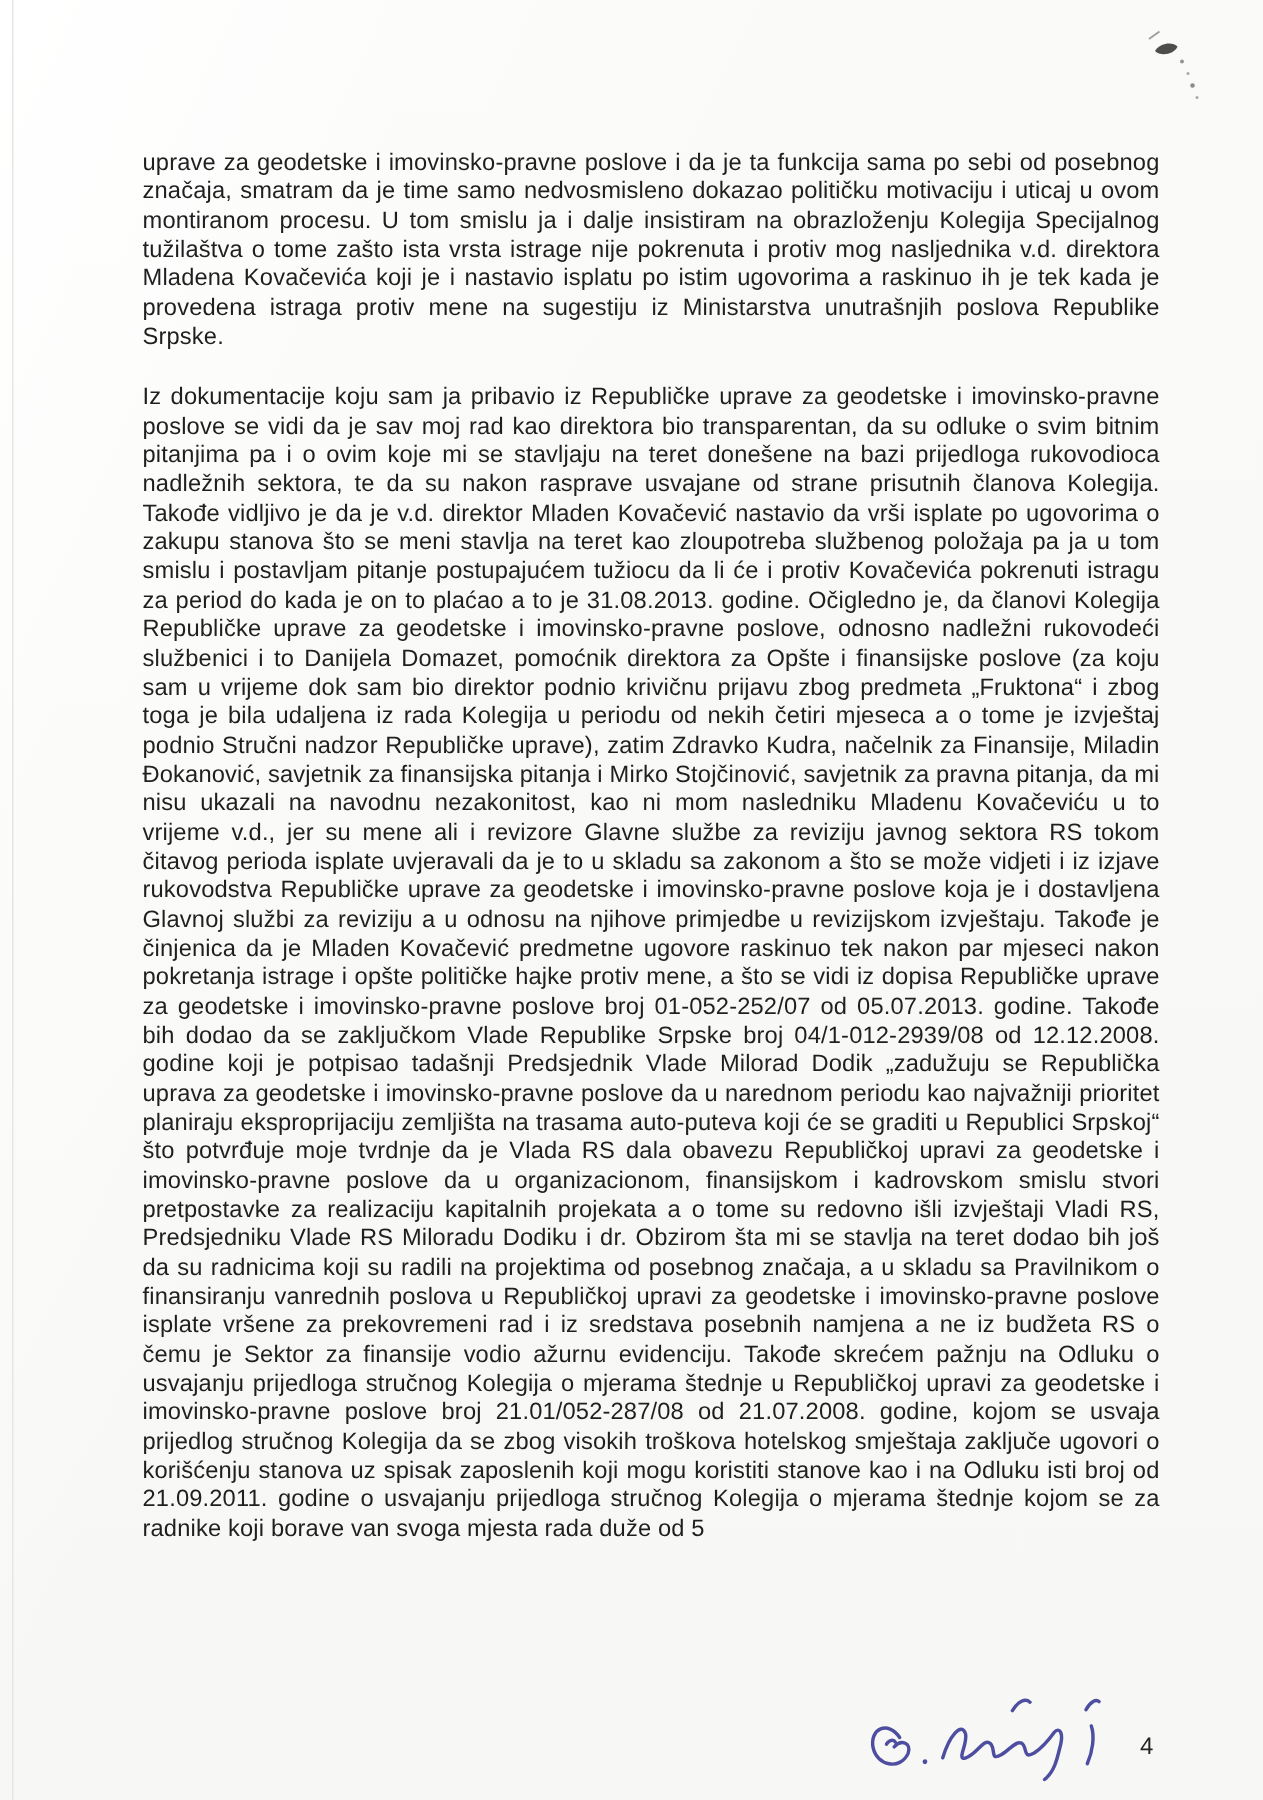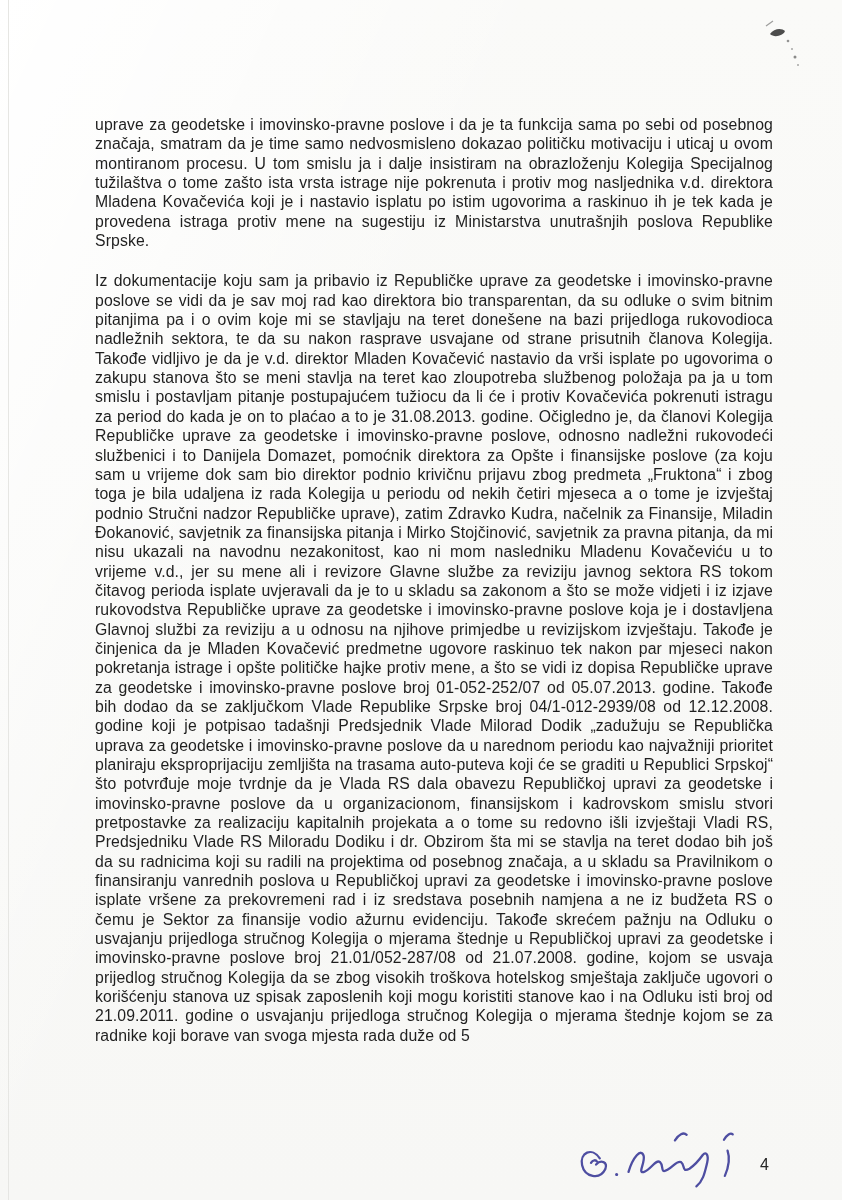--- a/index.html
+++ b/index.html
@@ -34,21 +34,21 @@
     left: 95px;
     top: 99px;
     width: 678px;
     color: #1f1f1f;
     font-size: 15.8px;
     line-height: 19.35px;
     text-align: justify;
     letter-spacing: 0.1px;
   }
   .para {
-    margin: 16px 0 21px 0;
+    margin: 0 0 21px 0;
   }
   .para:last-child {
     margin-bottom: 0;
   }
   .signature {
     position: absolute;
     left: 576px;
     top: 1128px;
     width: 176px;
     height: 66px;

